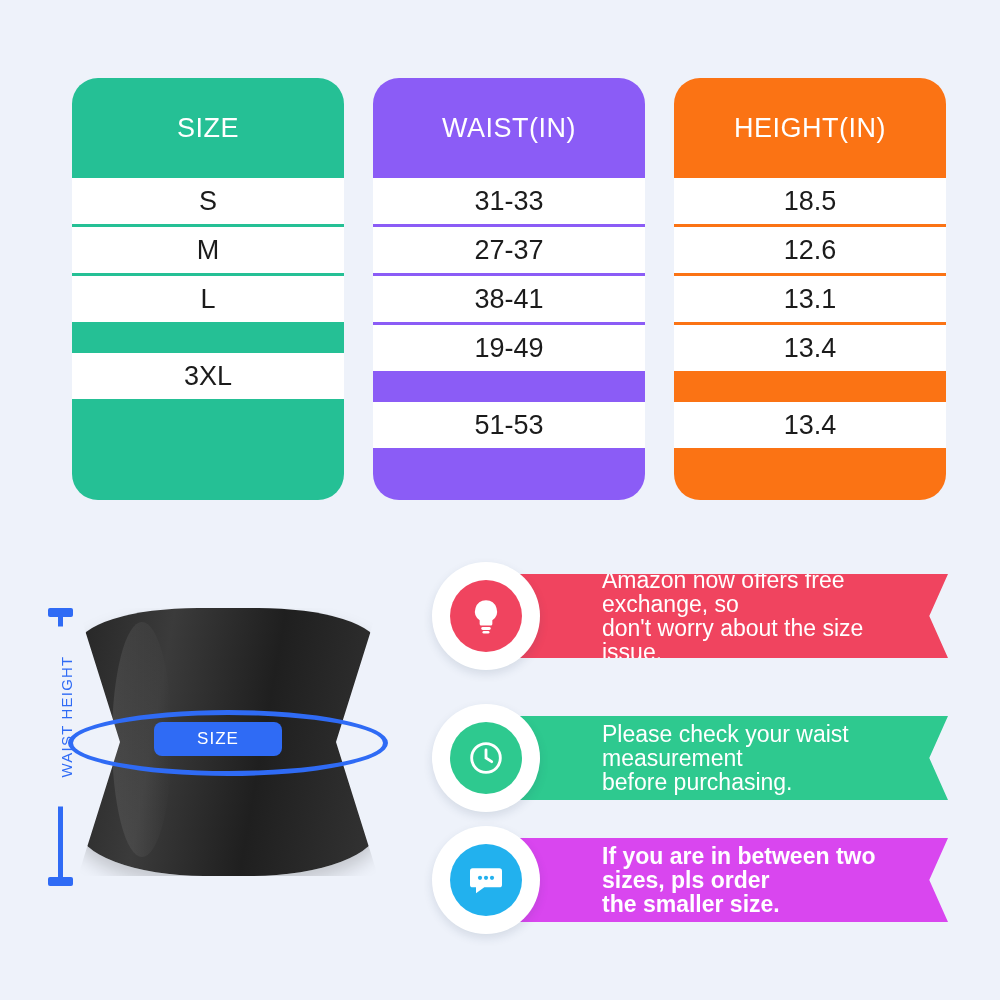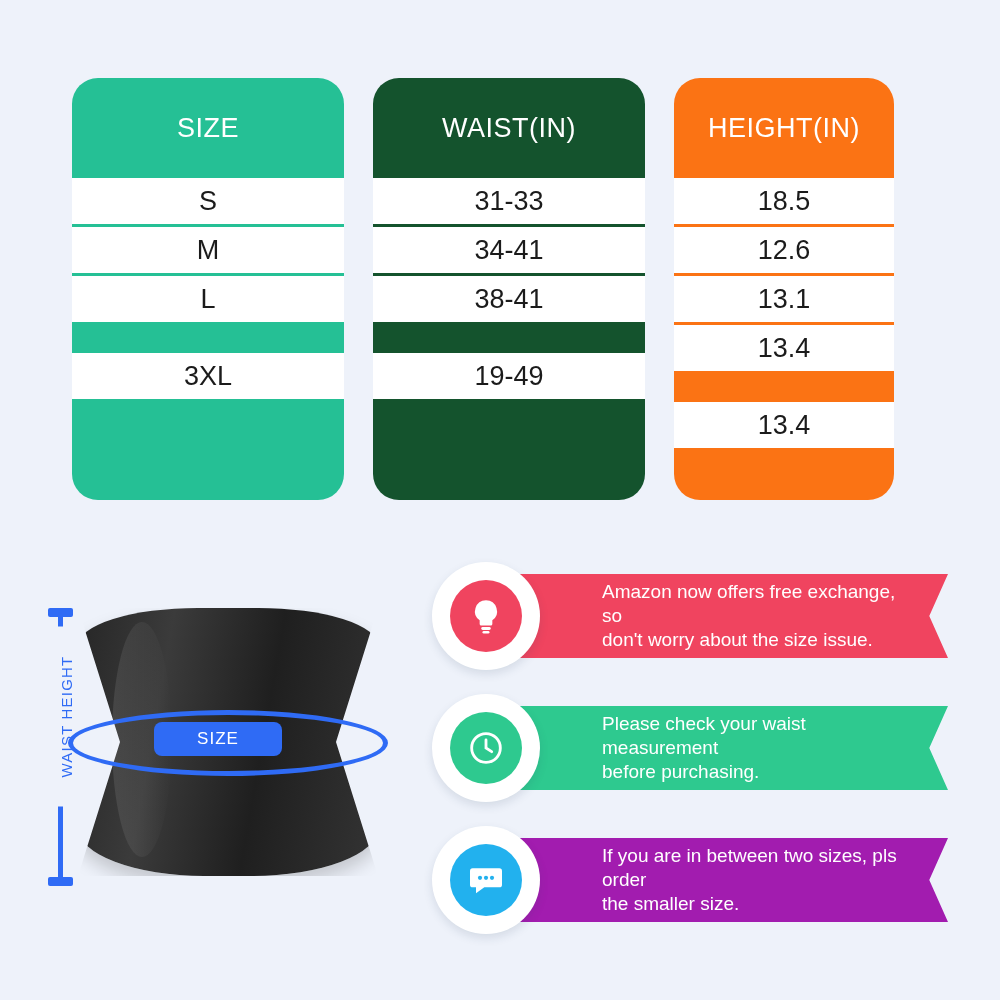--- a/index.html
+++ b/index.html
@@ -26,22 +26,22 @@
   }
   .col {
     flex: 0 0 auto;
     border-radius: 26px;
     overflow: hidden;
     position: relative;
     display: flex;
     flex-direction: column;
   }
   .col-size   { width: 272px; background: #25c095; }
-  .col-waist  { width: 272px; background: #14532d; }
-  .col-height { width: 220px; background: #fb7314; }
+  .col-waist  { width: 272px; background: #8b5cf6; }
+  .col-height { width: 272px; background: #fb7314; }
 
   .col-header {
     height: 100px;
     display: flex;
     align-items: center;
     justify-content: center;
     color: #ffffff;
     font-size: 27px;
     letter-spacing: 0.5px;
     font-weight: 400;
@@ -145,38 +145,38 @@
     position: absolute;
     left: 432px; top: 556px;
     width: 548px; height: 420px;
   }
   .note {
     position: absolute;
     left: 0;
     width: 516px; height: 108px;
   }
   .note-1 { top: 6px; }
-  .note-2 { top: 138px; }
+  .note-2 { top: 148px; }
   .note-3 { top: 270px; }
 
   .ribbon {
     position: absolute;
     left: 48px; top: 12px;
     width: 468px; height: 84px;
     clip-path: polygon(0% 0%, 100% 0%, 96% 50%, 100% 100%, 0% 100%);
     display: flex;
     align-items: center;
   }
   .ribbon-pink  { background: #f0445f; }
   .ribbon-green { background: #2ec98f; }
-  .ribbon-blue  { background: #a21caf; }
+  .ribbon-blue  { background: #d946ef; font-weight: bold; }
 
   .ribbon-text {
     color: #ffffff;
-    font-size: 19px;
+    font-size: 23px;
     line-height: 24px;
     padding-left: 122px;
     padding-right: 40px;
     white-space: pre-line;
   }
 
   .badge {
     position: absolute;
     left: 0; top: 0;
     width: 108px; height: 108px;
@@ -223,23 +223,24 @@
         <div class="cell">M</div>
         <div class="cell">L</div>
         <div class="cell">3XL</div>
       </div>
     </div>
 
     <div class="col col-waist">
       <div class="col-header">WAIST(IN)</div>
       <div class="col-body">
         <div class="cell">31-33</div>
-        <div class="cell">34-41</div>
+        <div class="cell">27-37</div>
         <div class="cell">38-41</div>
         <div class="cell">19-49</div>
+        <div class="cell">51-53</div>
       </div>
     </div>
 
     <div class="col col-height">
       <div class="col-header">HEIGHT(IN)</div>
       <div class="col-body">
         <div class="cell">18.5</div>
         <div class="cell">12.6</div>
         <div class="cell">13.1</div>
         <div class="cell">13.4</div>

